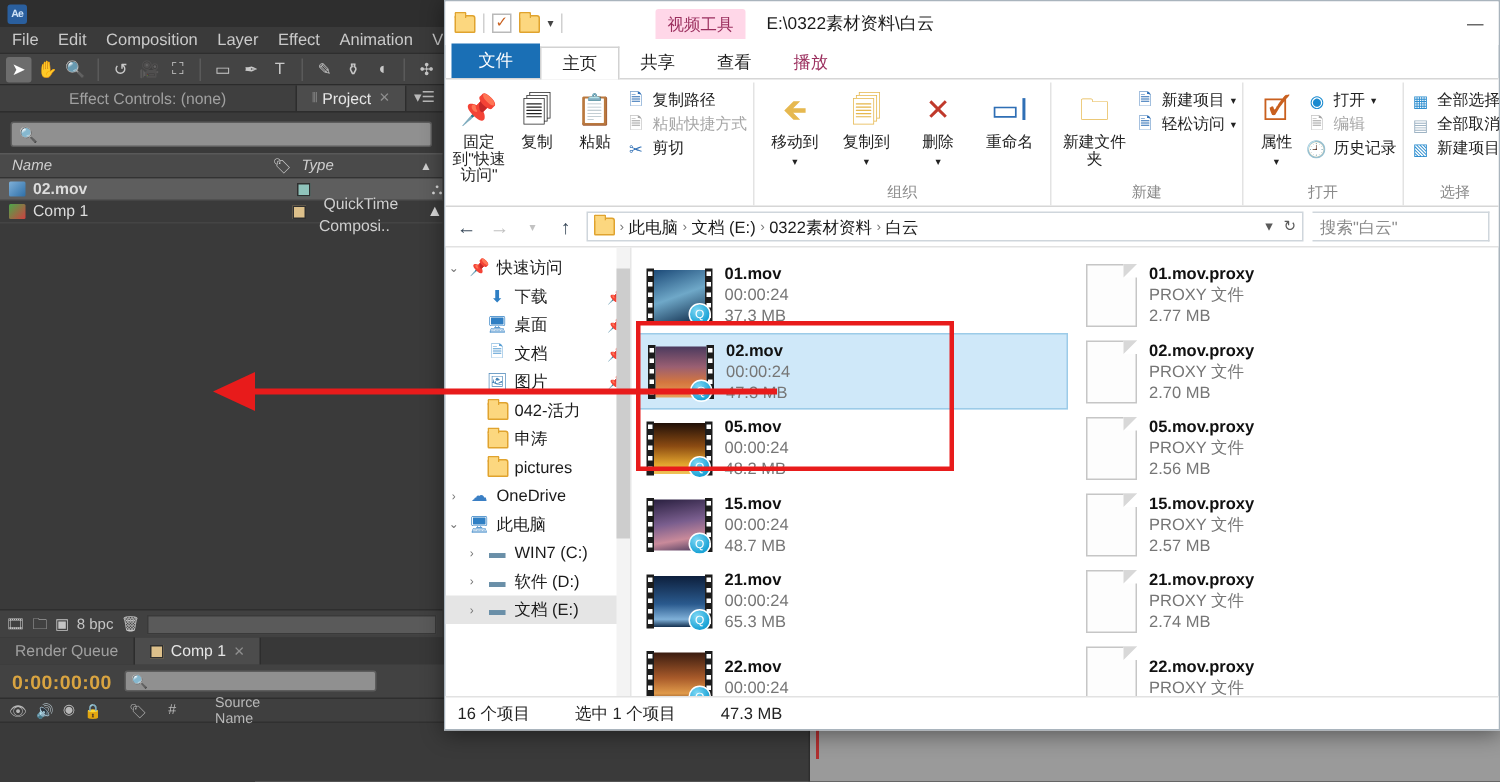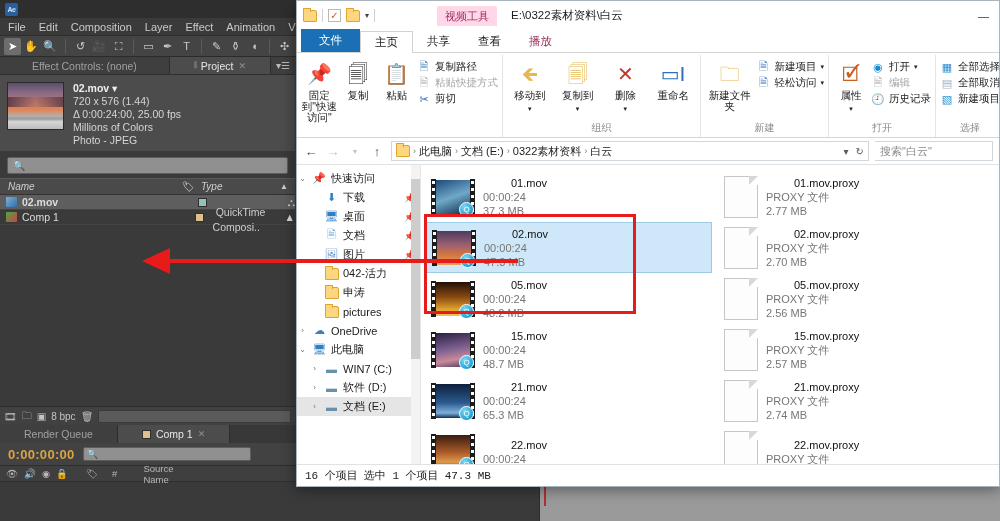--- a/index.html
+++ b/index.html
@@ -36,21 +36,21 @@
   }
   .tool.active { background: #6d6d6d; color: #fff; }
   .tool-sep { width: 1px; height: 15px; background: #5a5a5a; margin: 0 4px; }
 
   .ae-panels { position: absolute; left: 0; top: 57px; width: 295px; bottom: 96px; }
   .panel-tabs {
     height: 18px; background: #383838; display: flex; align-items: stretch;
     font-size: 10.5px; border-bottom: 1px solid #2d2d2d;
   }
   .ptab {
-    display: flex; align-items: center; padding: 0 24px; color: #a0a0a0;
+    display: flex; align-items: center; padding: 0 10px; color: #a0a0a0;
     background: #3f3f3f; border-right: 1px solid #2d2d2d; position: relative;
   }
   .ptab.active { background: #4c4c4c; color: #e6e6e6; }
   .ptab .dots { margin-right: 4px; color: #8a8a8a; font-size: 9px; letter-spacing: -1px; }
   .ptab .x { margin-left: 5px; font-size: 9px; color: #8f8f8f; }
   .ptab.flex1 { flex: 1; justify-content: center; }
   .panel-menu { width: 24px; display: flex; align-items: center; justify-content: center;
     background: #3f3f3f; color: #b9b9b9; font-size: 10px; }
 
   .proj-info { display: flex; gap: 9px; padding: 7px 7px 4px 7px; background: #4c4c4c; }
@@ -217,26 +217,26 @@
     background: radial-gradient(circle at 35% 30%, #7fd8f5, #1ba3d6 70%); border: 1px solid #fff;
     display: flex; align-items: center; justify-content: center; color: #fff; font-size: 8px;
   }
   .doc-ico {
     width: 34px; height: 42px; background: #fdfdfd; border: 1px solid #c6c6c6; flex: none;
     position: relative; margin-left: 6px;
   }
   .doc-ico::after { content:""; position:absolute; right:-1px; top:-1px; border-width: 0 0 9px 9px;
     border-style: solid; border-color: transparent transparent #fff #d8d8d8; }
   .fmeta { font-size: 11px; line-height: 14px; min-width: 0; }
-  .fmeta .nm { font-weight: normal; color: #111; margin-left: 28px; }
+  .fmeta .nm { font-weight: bold; color: #111; }
   .fmeta .sub { color: #767676; }
 
   .ex-status {
     height: 22px; border-top: 1px solid #e2e2e2; display: flex; align-items: center;
-    gap: 6px; padding: 0 8px; font-size: 11px; color: #222; background: #fff; font-family: Liberation Mono, monospace;
+    gap: 30px; padding: 0 8px; font-size: 11px; color: #222; background: #fff;
   }
 
   
   .anno-rect {
     position: absolute; border: 3px solid #e81b1b; pointer-events: none;
   }
   .anno-arrow { position: absolute; pointer-events: none; }
 </style>
 </head>
 <body>
@@ -287,33 +287,20 @@
           <span>Effect Controls: (none)</span>
         </div>
         <div class="ptab active">
           <span class="dots">⦀</span>
           <span>Project</span>
           <span class="x">✕</span>
         </div>
         <div class="panel-menu">▾☰</div>
       </div>
 
-      <div class="proj-info">
-        <div class="thumb"></div>
-        <div class="proj-meta">
-          <div class="nm">
-            <span>02.mov</span>
-            <span> ▾</span>
-          </div>
-          <div>720 x 576 (1.44)</div>
-          <div>Δ 0:00:24:00, 25.00 fps</div>
-          <div>Millions of Colors</div>
-          <div>Photo - JPEG</div>
-        </div>
-      </div>
 
       <div class="proj-search">
         <span>🔍</span>
       </div>
 
       <div class="proj-head">
         <span class="c-name">Name</span>
         <span class="c-ic">🏷</span>
         <span class="c-type">Type</span>
         <span class="c-sort">▲</span>

